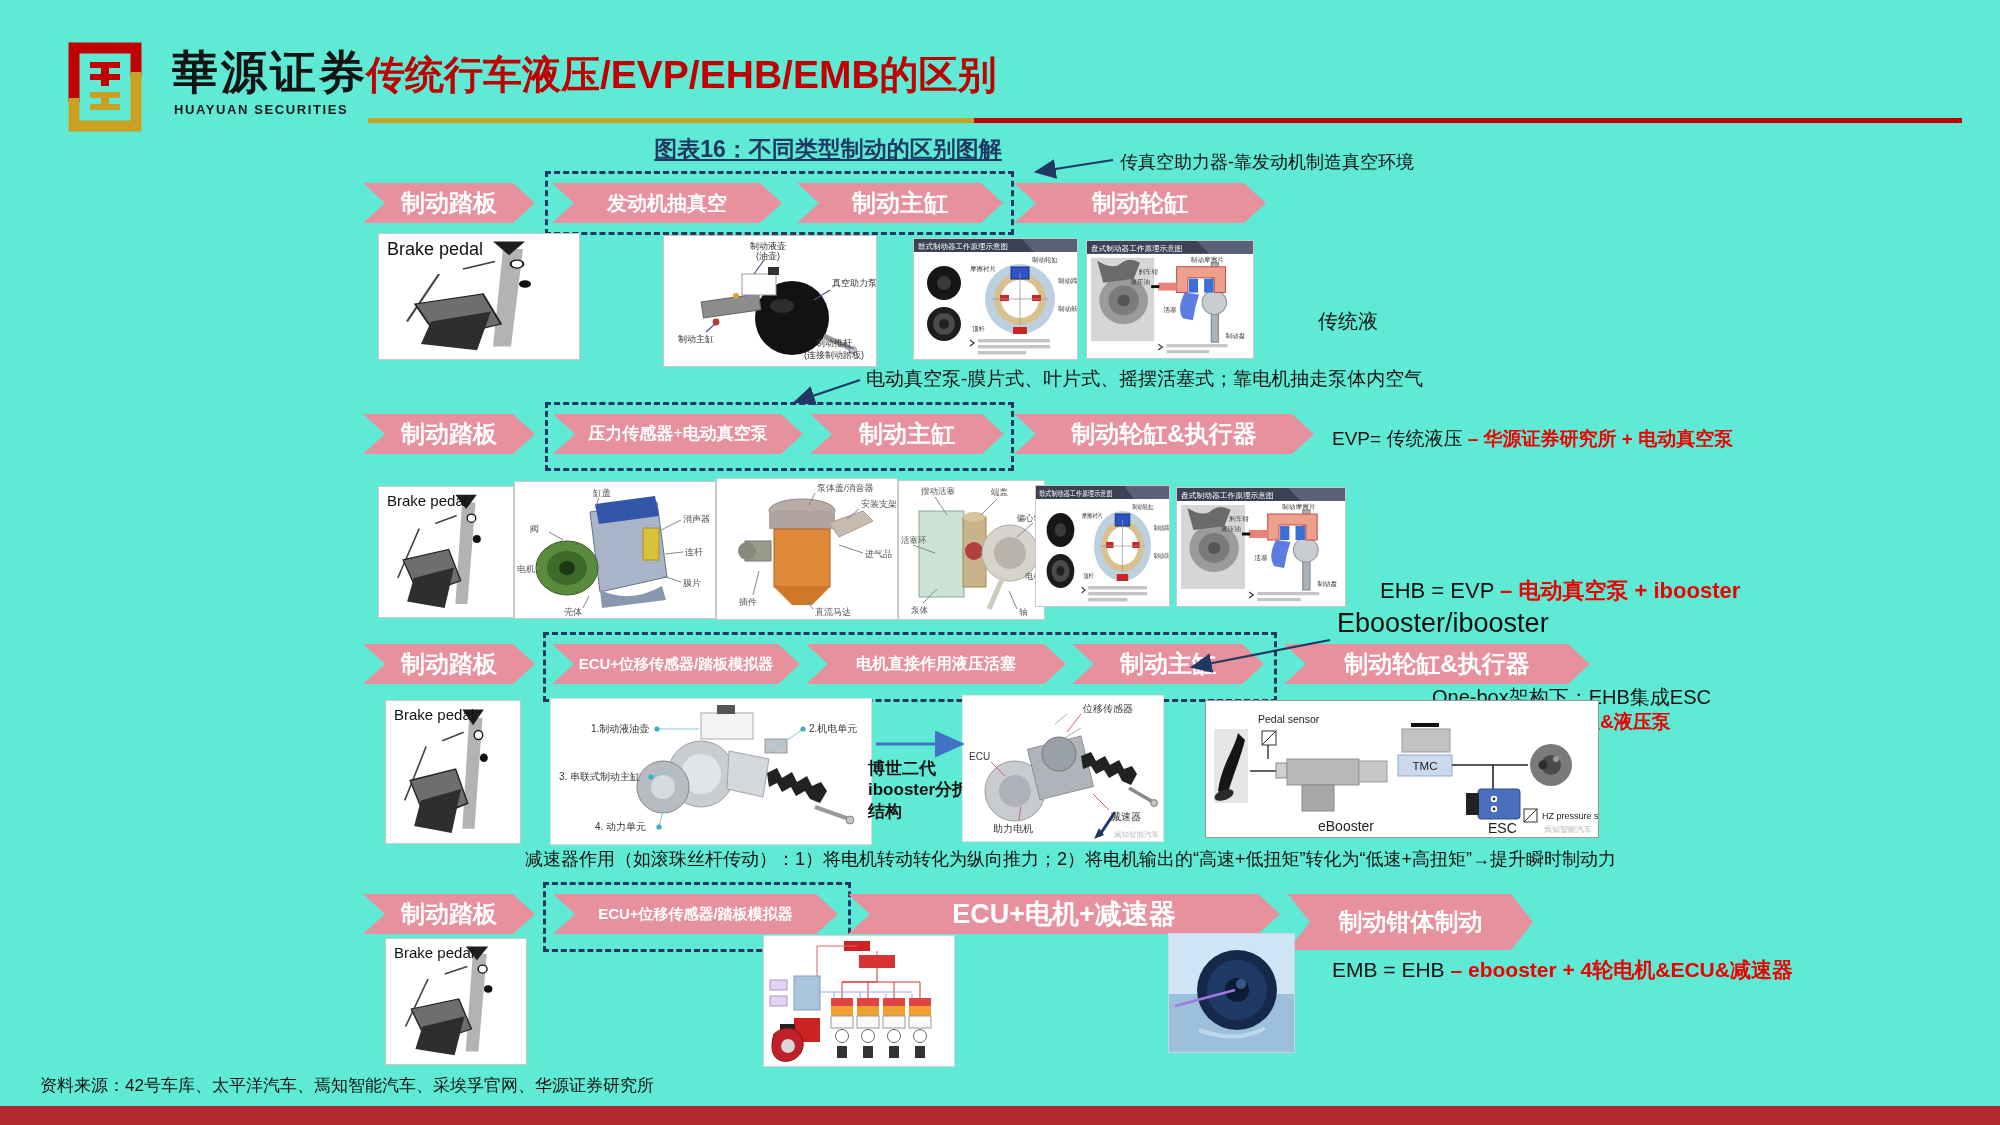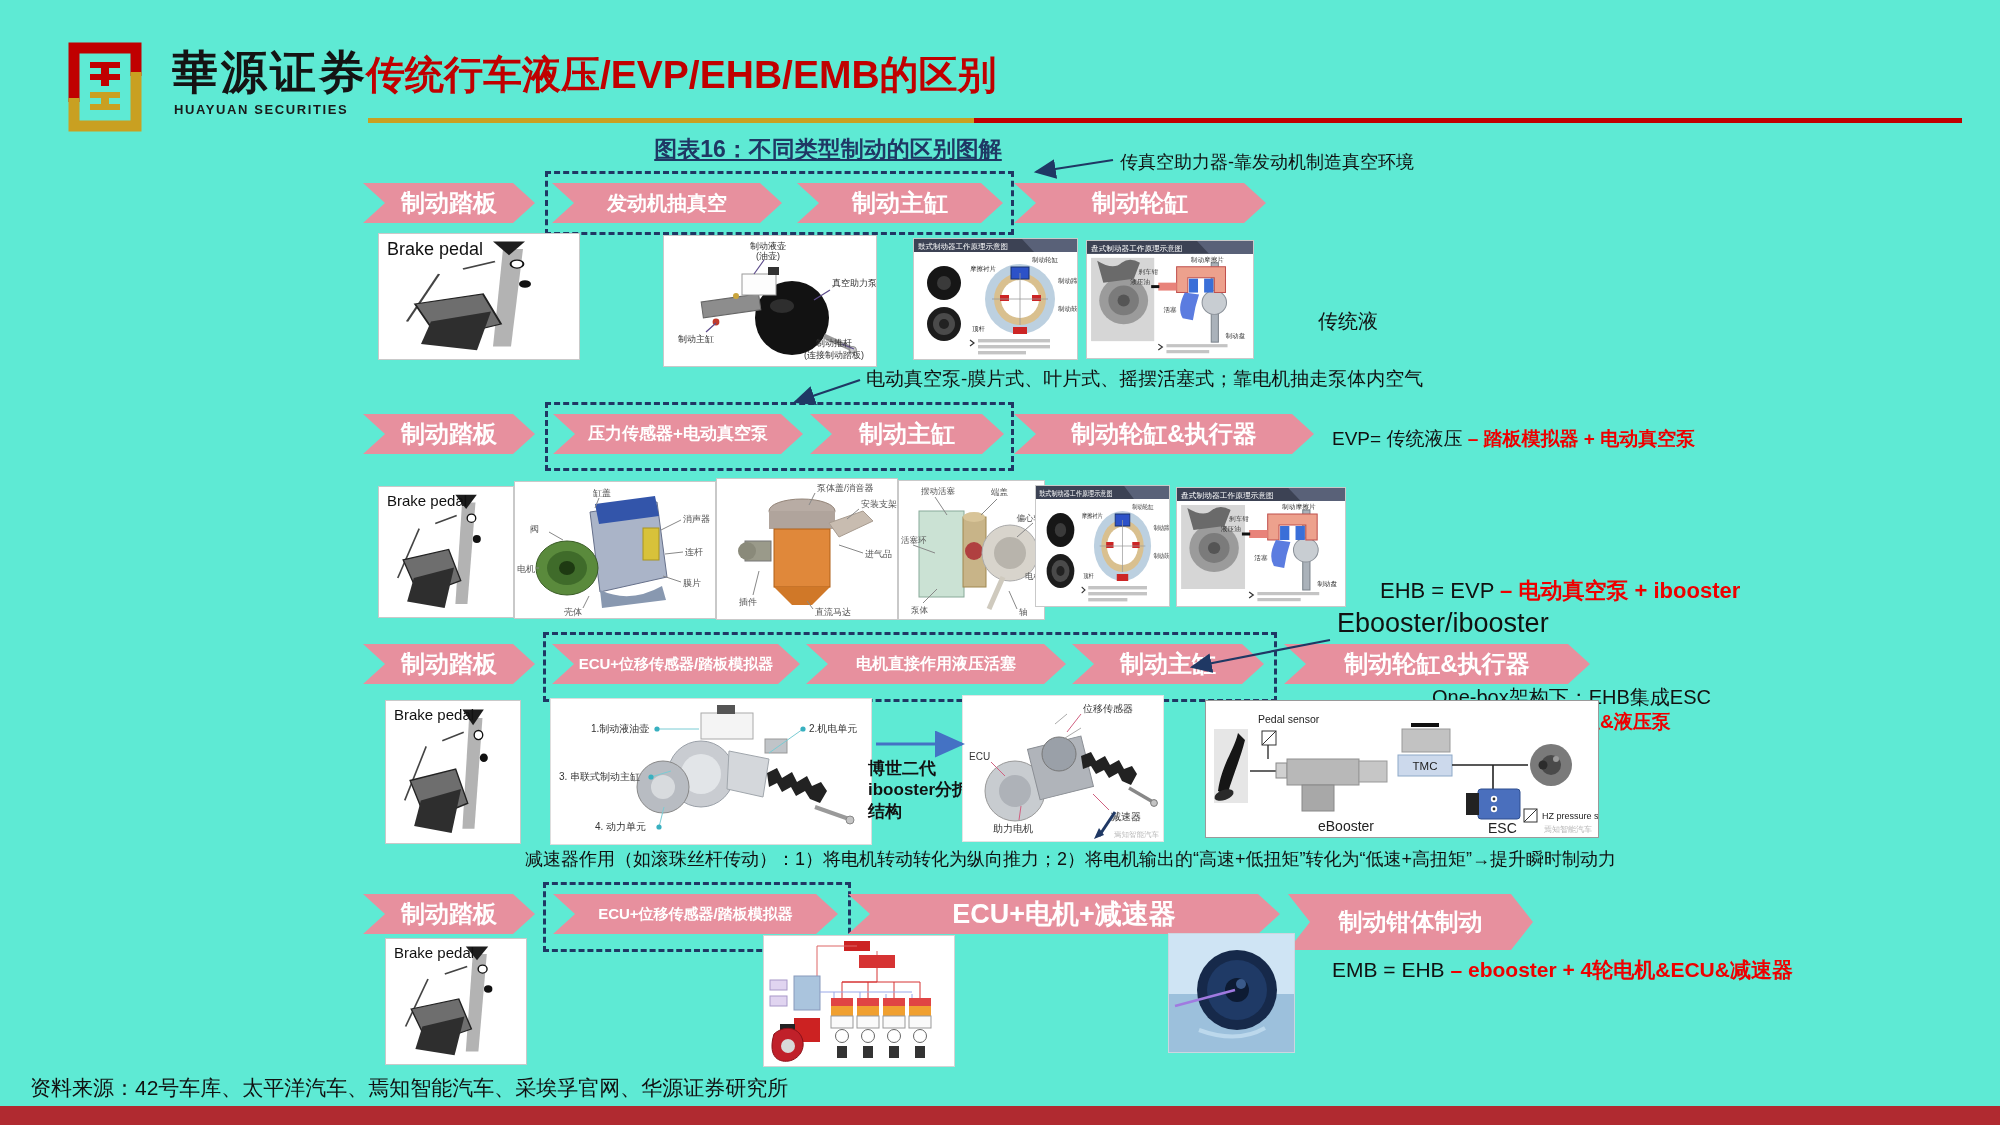--- a/index.html
+++ b/index.html
@@ -144,25 +144,25 @@
       <rect x="78" y="110" width="42" height="3.2" fill="#c4c4c4"></rect>
     </svg>
   </div>
 
   <div class="note" style="left:1318px;top:308px;font-size:20px;">传统液</div>
 
   <div class="note" style="left:866px;top:366px;font-size:19px;">电动真空泵-膜片式、叶片式、摇摆活塞式；靠电机抽走泵体内空气</div>
 
   <div class="dash" style="left:545px;top:402px;width:463px;height:63px;"></div>
   <div class="chev" style="left:363px;top:414px;width:172px;height:40px;font-size:24px;">制动踏板</div>
-  <div class="chev" style="left:553px;top:414px;width:250px;height:40px;font-size:17px;">压力传感器+电动真空泵</div>
+  <div class="chev" style="left:553px;top:414px;width:250px;height:40px;font-size:17px;font-family:Liberation Serif, serif;">压力传感器+电动真空泵</div>
   <div class="chev" style="left:810px;top:414px;width:194px;height:40px;font-size:24px;">制动主缸</div>
   <div class="chev" style="left:1014px;top:414px;width:300px;height:40px;font-size:24px;">制动轮缸&amp;执行器</div>
   <div class="note" style="left:1332px;top:426px;font-size:19px;">
-    <span class="fblack">EVP= 传统液压 </span><span class="fred">– 踏板模拟器 + 电动真空泵</span>
+    <span class="fblack">EVP= 传统液压 </span><span class="fred">– 华源证券研究所 + 电动真空泵</span>
   </div>
 
   <div class="panel" style="left:378px;top:486px;width:134px;height:130px;">
     <div class="pedal-cap" style="font-size:15px;">Brake pedal</div>
     <svg width="100%" height="100%" viewBox="0 0 100 100" preserveAspectRatio="none">
       <path d="M62 12 h10 l-6 78 h-9 z" fill="#b3b3b3"></path>
       <path d="M57 6 h16 l-8 11 z" fill="#1d1d1d"></path>
       <circle cx="69" cy="24" r="3.2" fill="#fff" stroke="#111"></circle>
       <circle cx="73" cy="40" r="3" fill="#111"></circle>
       <path d="M30 32 L14 70" stroke="#444" stroke-width="1.2" fill="none"></path>
@@ -492,21 +492,21 @@
       <circle cx="72" cy="50" r="5" fill="#3a5a8a"></circle>
       <path d="M6,72 L66,56" stroke="#a07ae0" stroke-width="2.5"></path>
       <path d="M30,96 q38,14 66,-2" stroke="#bcd8ec" stroke-width="4" fill="none"></path>
     </svg>
   </div>
 
   <div class="note" style="left:1332px;top:956px;font-size:21px;">
     <span class="fblack">EMB = EHB </span><span class="fred">– ebooster + 4轮电机&amp;ECU&amp;减速器</span>
   </div>
 
-  <div class="note" style="left:30px;top:1074px;font-size:21px;text-align:right;">资料来源：42号车库、太平洋汽车、焉知智能汽车、采埃孚官网、华源证券研究所</div>
+  <div class="note" style="left:40px;top:1074px;font-size:17px;text-align:right;">资料来源：42号车库、太平洋汽车、焉知智能汽车、采埃孚官网、华源证券研究所</div>
   <div class="abs" style="left:0;top:1106px;width:2000px;height:19px;background:#b02a30;"></div>
 
   <svg class="abs" style="left:0;top:0;pointer-events:none;" width="2000" height="1125">
     <defs>
       <marker id="arN" markerWidth="11" markerHeight="9" refX="9" refY="4.5" orient="auto">
         <path d="M0,0 L10,4.5 L0,9 z" fill="#1f3864"></path>
       </marker>
       <marker id="arB" markerWidth="11" markerHeight="9" refX="9" refY="4.5" orient="auto">
         <path d="M0,0 L10,4.5 L0,9 z" fill="#4472c4"></path>
       </marker>

